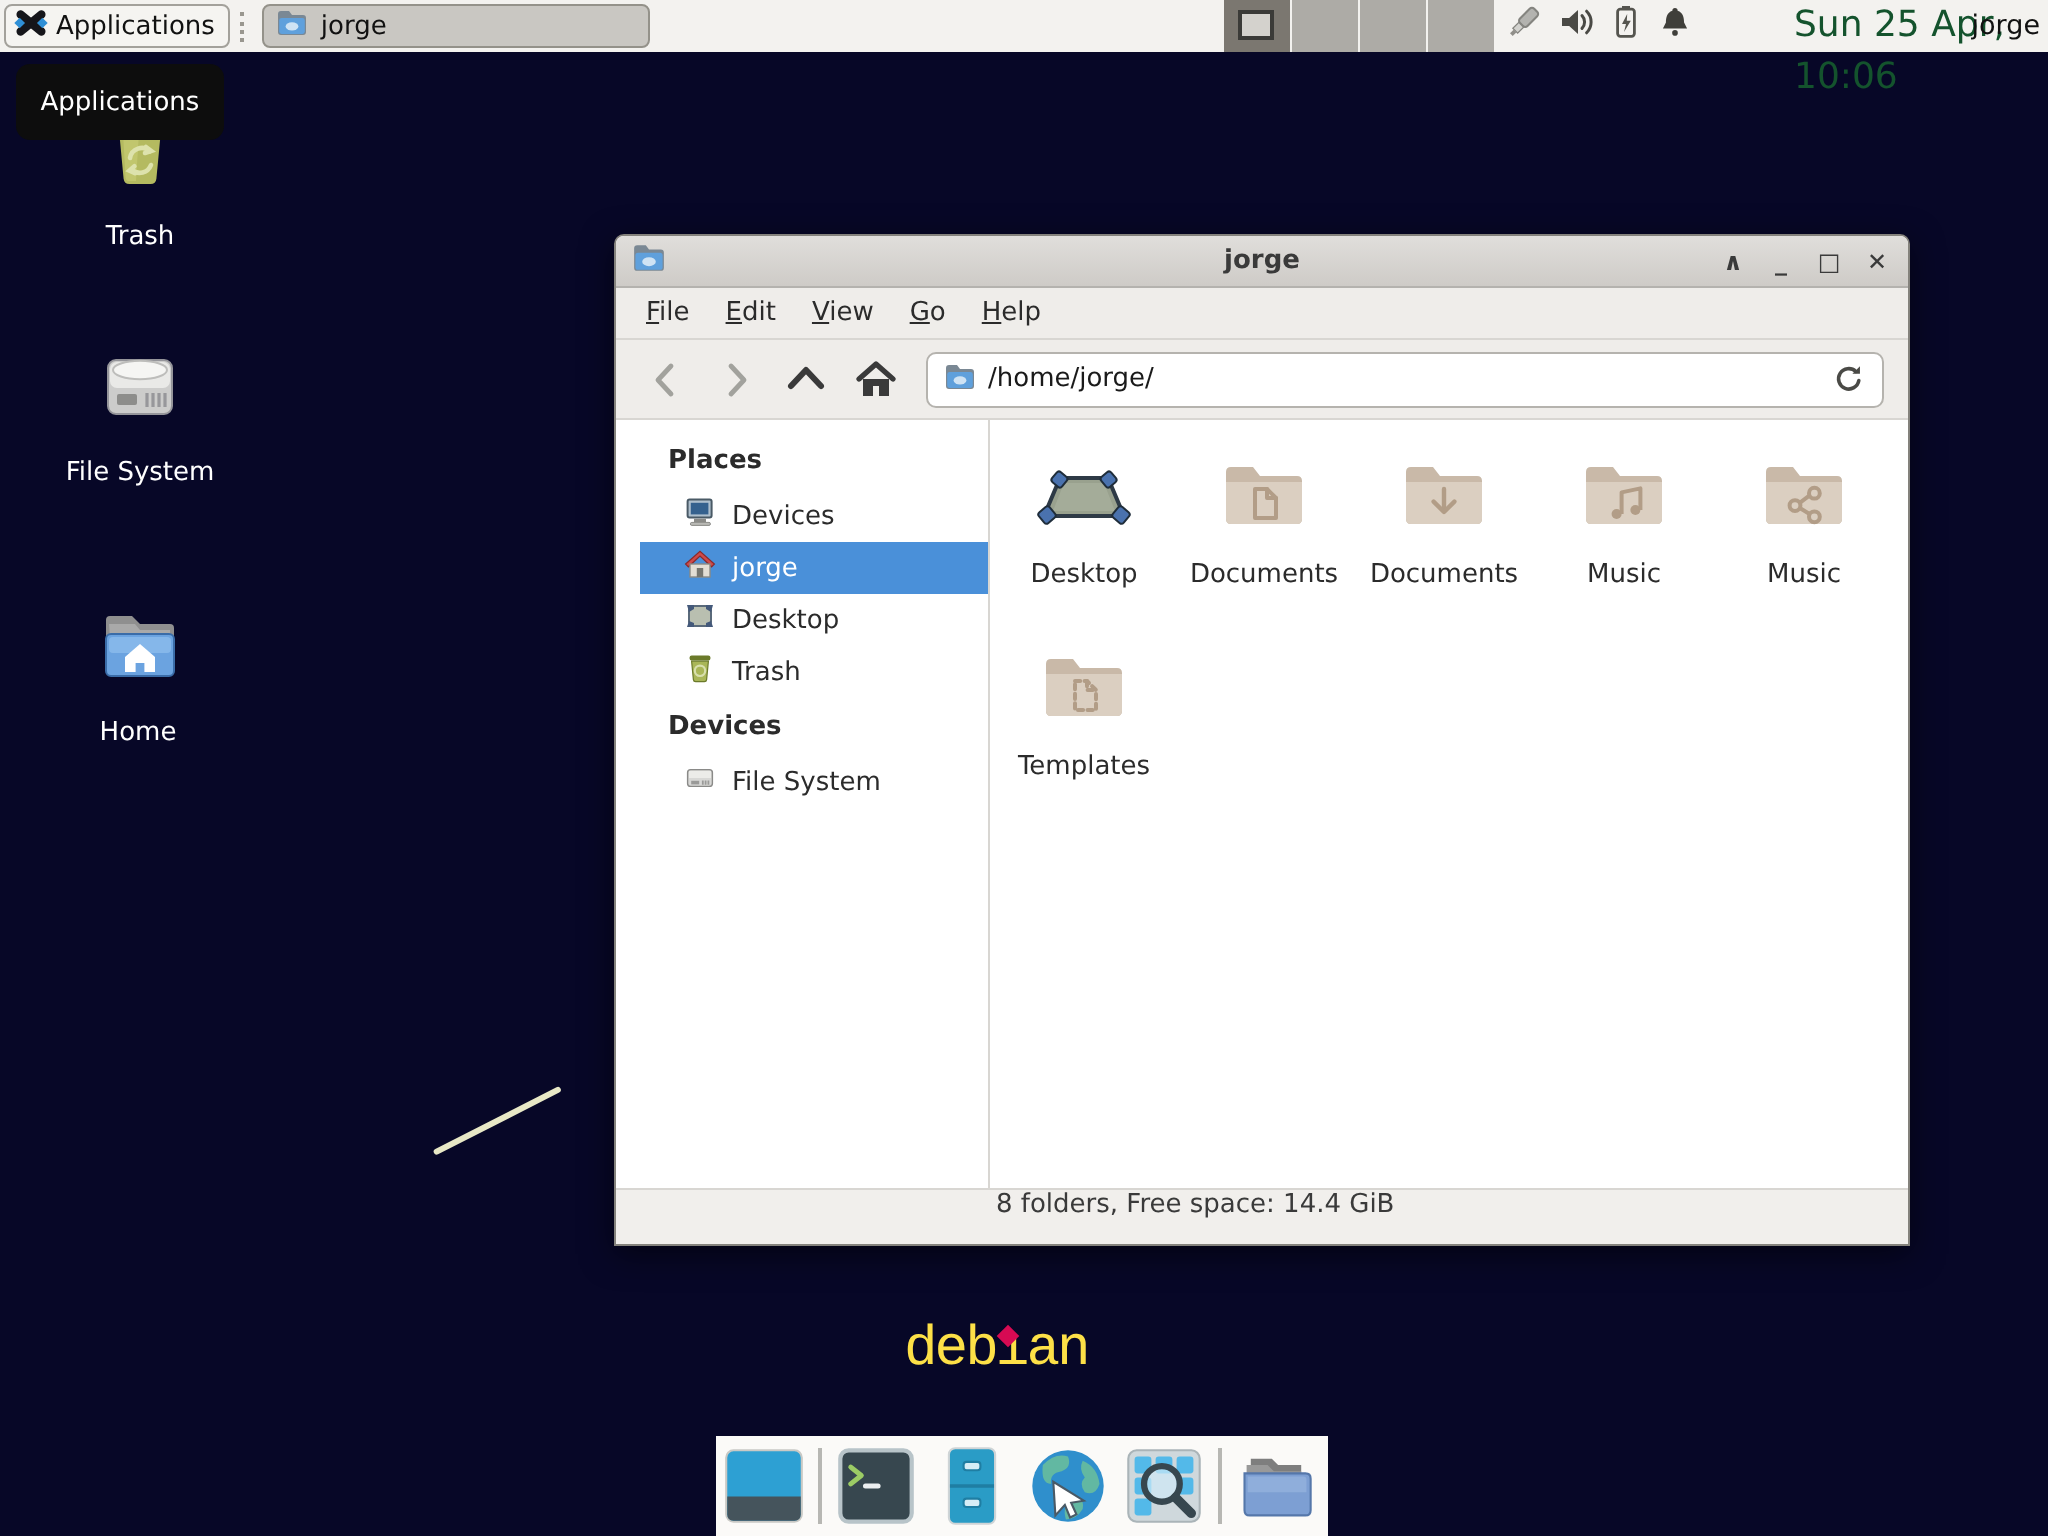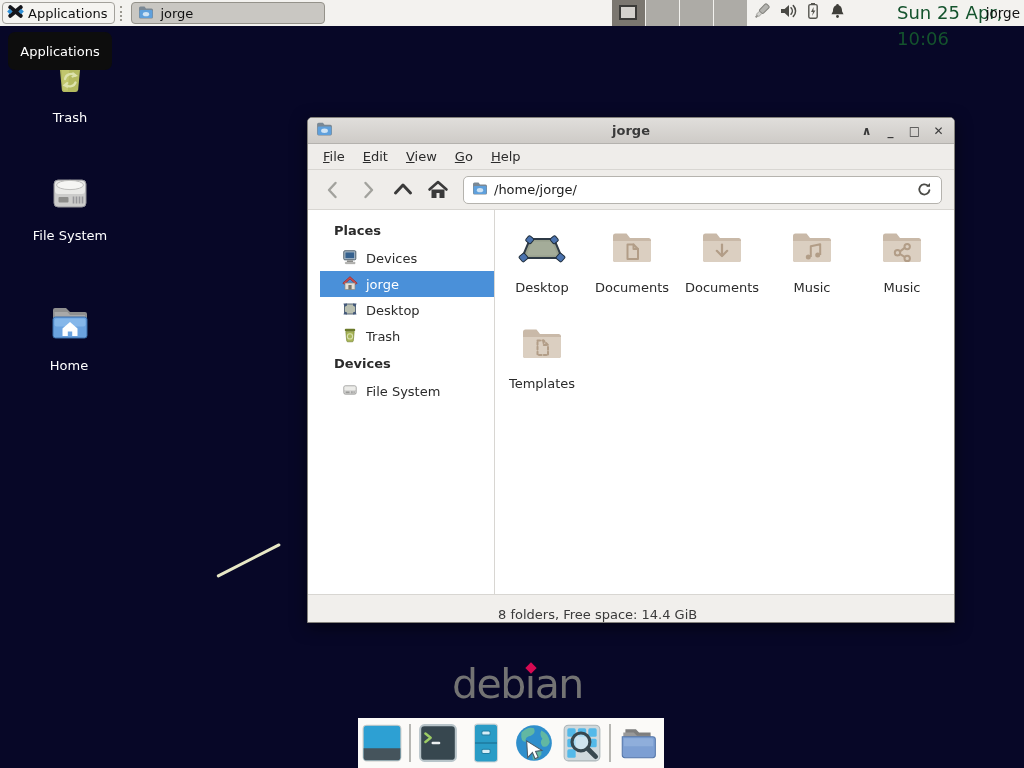--- a/index.html
+++ b/index.html
@@ -45,24 +45,24 @@
   .path-text { font-size:13px; color:#1a1a1a; margin-left:6px; }
   .reload-btn { margin-left:auto; display:flex; }
   .content { flex:1; display:flex; min-height:0;padding-left:12px; }
   .sidebar { width:175px; border-right:1px solid #d8d6d2; background:#fff; padding-top:6px; font-size:13px; color:#2b2b2b; flex:none; }
   .side-header { font-weight:bold; padding:7px 10px 7px 14px; }
   .side-item { height:26px; display:flex; align-items:center; padding-left:22px; gap:8px; }
   .side-item.selected { background:#4a90d9; color:#fff; }
   .main { flex:1; background:#fff; padding:14px 0 0 2px; display:flex; flex-wrap:wrap; align-content:flex-start; }
   .file { width:90px; height:96px; display:flex; flex-direction:column; align-items:center; }
   .file-label { font-size:13px; color:#2b2b2b; margin-top:4px; }
-  .statusbar { height:28px; background:#f1efec; border-top:1px solid #d8d6d2; display:flex; align-items:flex-end; padding-left:190px; font-size:13px; color:#3a3a3a; flex:none; }
-
-  
-  #debian { position:absolute; left:452px; top:660px; color:#737373; font-size:41px; letter-spacing:-1.5px; z-index:1; }
+  .statusbar { height:28px; background:#f1efec; border-top:1px solid #d8d6d2; display:flex; align-items:flex-start; padding-left:190px; font-size:13px; color:#3a3a3a; flex:none; }
+
+  
+  #debian { position:absolute; left:452px; top:660px; color:#fde047; font-size:28px; letter-spacing:-1.5px; z-index:1;font-family:Liberation Mono, monospace; }
   .i-hold { position:relative; display:inline-block; }
   .red-dot { position:absolute; left:2px; top:4px; width:8px; height:8px; background:#d70a53; transform:rotate(45deg); }
 
   
   #dock { position:absolute; left:358px; top:718px; width:306px; height:50px; background:#fbfaf8; display:flex; align-items:center; padding:0 3px; gap:6px; z-index:3; }
   .dock-sep { width:2px; height:38px; background:#b7b7b3; }
   .dock-icon { width:42px; height:42px; display:flex; }
 </style>
 </head>
 <body>

